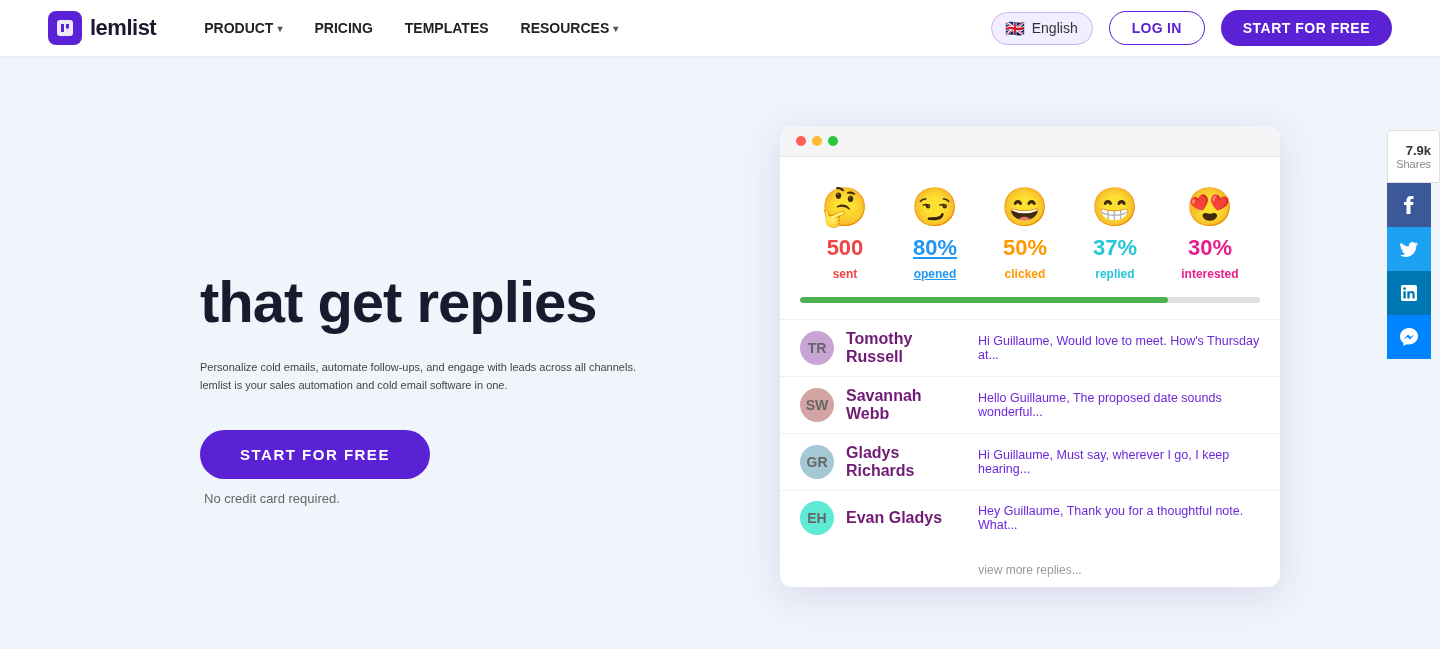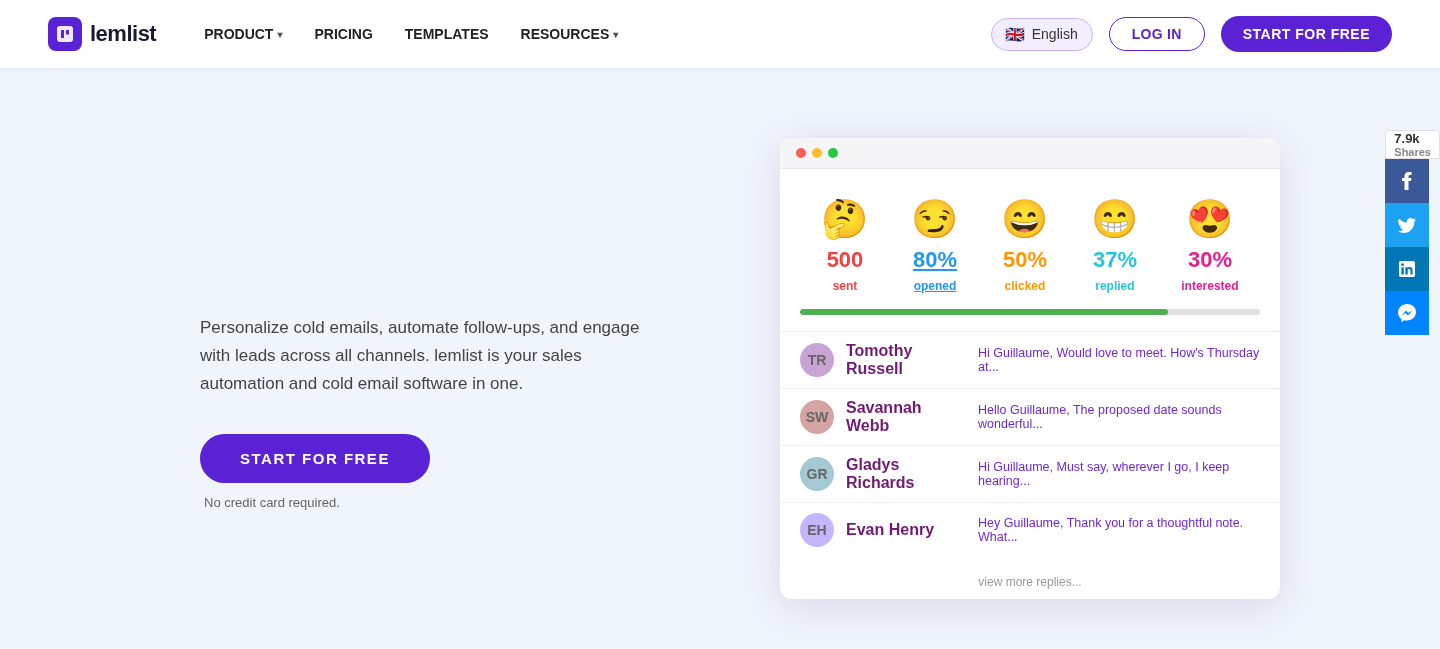--- a/index.html
+++ b/index.html
@@ -1,21 +1,21 @@
 <!DOCTYPE html>
 <html><head>
   <meta charset="utf-8">
   <style>
     * { margin: 0; padding: 0; box-sizing: border-box; }
     body { font-family: -apple-system, BlinkMacSystemFont, 'Segoe UI', sans-serif; background: #f0f4fb; width: 1440px; min-height: 649px; overflow-x: hidden; }
 
     
     nav {
       background: #fff;
-      height: 68px;
+      height: 56px;
       display: flex;
       align-items: center;
       padding: 0 48px;
       box-shadow: 0 1px 4px rgba(0,0,0,0.06);
       position: relative;
       z-index: 10;
     }
     .logo-wrap {
       display: flex;
       align-items: center;
@@ -74,21 +74,21 @@
       position: relative;
     }
     .hero-left {
       flex: 0 0 520px;
       max-width: 520px;
     }
     .hero-title {
       font-size: 58px; font-weight: 800; color: #1a1a2e; line-height: 1.1; margin-bottom: 24px; letter-spacing: -1px;
     }
     .hero-desc {
-      font-size: 17px; color: #444; line-height: 1.65; margin-bottom: 36px; max-width: 460px;
+      font-size: 11px; color: #444; line-height: 1.65; margin-bottom: 36px; max-width: 460px;
     }
     .start-btn-hero {
       background: #5b21d5; color: #fff;
       border: none; border-radius: 32px;
       font-size: 15px; font-weight: 800;
       padding: 16px 40px; cursor: pointer;
       letter-spacing: 1.5px; display: block; width: fit-content;
       text-transform: uppercase;
     }
     .no-cc {
@@ -157,27 +157,27 @@
 
     
     .social-sidebar {
       position: fixed;
       right: 0; top: 130px;
       display: flex; flex-direction: column; gap: 0;
       z-index: 100;
     }
     .share-count {
       background: #fff;
-      text-align: left;
-      padding: 0 8px;
+      text-align: right;
+      padding: 12px 8px;
       font-size: 13px; font-weight: 700; color: #333;
       border: 1px solid #e0e0e0;
       border-radius: 4px 4px 0 0;
     }
-    .share-count-sub { font-size: 11px; color: #888; font-weight: 700; }
+    .share-count-sub { font-size: 11px; color: #888; font-weight: 400; }
     .social-btn {
       width: 44px; height: 44px;
       display: flex; align-items: center; justify-content: center;
       color: #fff; font-size: 18px; cursor: pointer;
     }
     .fb { background: #3b5998; }
     .tw { background: #1da1f2; }
     .li { background: #0077b5; }
     .ms { background: #0084ff; }
   </style>
@@ -219,20 +219,21 @@
     </button>
     <button class="login-btn">LOG IN</button>
     <button class="start-btn-nav">START FOR FREE</button>
   </div>
 </nav>
 
 <section class="hero">
   <div class="hero-left">
     <h1 class="hero-title">
       <br>
+      <span>that get replies</span>
     </h1>
     <p class="hero-desc">Personalize cold emails, automate follow-ups, and engage with leads across all channels. lemlist is your sales automation and cold email software in one.</p>
     <button class="start-btn-hero">START FOR FREE</button>
     <p class="no-cc">No credit card required.</p>
   </div>
 
   <div class="hero-right">
     <div class="preview-card">
 
       <div class="card-titlebar">
@@ -285,22 +286,22 @@
     <div class="avatar" style="background:#d4a4a4">SW</div>
     <span class="reply-name">Savannah Webb</span>
     <span class="reply-preview">Hello Guillaume, The proposed date sounds wonderful...</span>
   </div>
           <div class="reply-item">
     <div class="avatar" style="background:#a4c8d4">GR</div>
     <span class="reply-name">Gladys Richards</span>
     <span class="reply-preview">Hi Guillaume, Must say, wherever I go, I keep hearing...</span>
   </div>
           <div class="reply-item">
-    <div class="avatar" style="background:#c4b5fd">EH</div>
-    <span class="reply-name">Evan Henry</span>
+    <div class="avatar" style="background:#5eead4">EH</div>
+    <span class="reply-name">Evan Gladys</span>
     <span class="reply-preview">Hey Guillaume, Thank you for a thoughtful note. What...</span>
   </div>
         </div>
       <div class="view-more">view more replies...</div>
     </div>
   </div>
 </section>
 
 <div class="social-sidebar">
   <div class="share-count">

